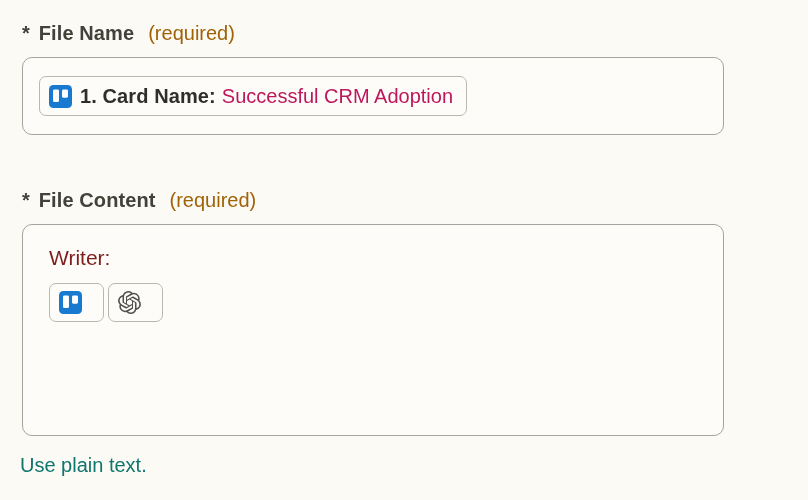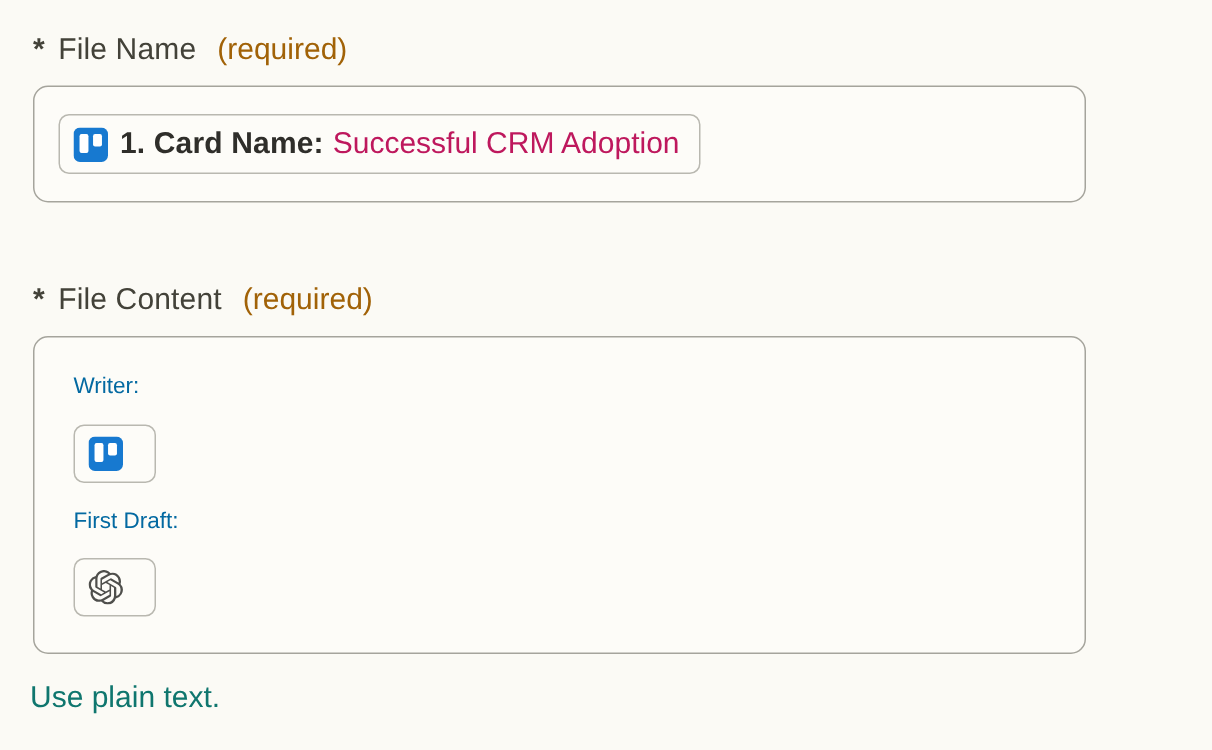--- a/index.html
+++ b/index.html
@@ -13,21 +13,21 @@
   .page { padding: 20px 20px 0 22px; }
 
   .field-label {
     display: flex;
     align-items: baseline;
     font-size: 20px;
     line-height: 26px;
     color: #434239;
   }
   .field-label .asterisk { margin-right: 9px; font-weight: 700; }
-  .field-label .label-text { font-weight: 400; letter-spacing: 0.1px; }
+  .field-label .label-text { font-weight: 700; letter-spacing: 0.1px; }
   .field-label .required { margin-left: 14px; font-weight: 400; color: #a16207; }
 
   .input-box {
     margin-top: 11px;
     width: 702px;
     border: 1.5px solid #a5a49c;
     border-radius: 10px;
     background: #fdfcf8;
   }
   .box-filename {
@@ -53,23 +53,23 @@
     font-size: 20px;
     line-height: 24px;
     white-space: nowrap;
     cursor: pointer;
   }
   .token .tok-icon { display: inline-flex; margin-right: 8px; flex: 0 0 auto; }
   .token .tok-label { font-weight: 700; color: #2f2e2a; letter-spacing: 0.1px; }
   .token .tok-value { color: #be185d; margin-left: 6px; }
 
   .content-line {
-    font-size: 15px;
+    font-size: 21px;
     line-height: 26px;
-    color: #0369a1;
+    color: #7f1d1d;
   }
   .line-writer { margin-bottom: 12px; }
   .line-firstdraft { margin-top: 13px; margin-bottom: 11px; }
 
   .helper-text {
     margin-top: 18px;
     margin-left: -2px;
     font-size: 20px;
     color: #0f766e;
   }
@@ -114,21 +114,20 @@
       <span class="token">
         <span class="tok-icon">
           <svg width="23" height="23" viewBox="0 0 24 24" aria-hidden="true">
             <rect x="0" y="0" width="24" height="24" rx="4.5" fill="#1779d0"></rect>
             <rect x="4.2" y="4.6" width="6.2" height="13.2" rx="1.4" fill="#ffffff"></rect>
             <rect x="13.6" y="4.6" width="6.2" height="8.6" rx="1.4" fill="#ffffff"></rect>
           </svg>
         </span>
       </span>
 
-      <div class="content-line line-firstdraft">First Draft:</div>
 
       <span class="token">
         <span class="tok-icon">
           <svg width="23" height="23" viewBox="0 0 24 24" aria-hidden="true">
             <path fill="#4f4f4c" d="M22.2819 9.8211a5.9847 5.9847 0 0 0-.5157-4.9108 6.0462 6.0462 0 0 0-6.5098-2.9A6.0651 6.0651 0 0 0 4.9807 4.1818a5.9847 5.9847 0 0 0-3.9977 2.9 6.0462 6.0462 0 0 0 .7427 7.0966 5.98 5.98 0 0 0 .511 4.9107 6.051 6.051 0 0 0 6.5146 2.9001A5.9847 5.9847 0 0 0 13.2599 24a6.0557 6.0557 0 0 0 5.7718-4.2058 5.9894 5.9894 0 0 0 3.9977-2.9001 6.0557 6.0557 0 0 0-.7475-7.073zM13.2599 22.4301a4.4755 4.4755 0 0 1-2.8764-1.04l.1419-.0804 4.7783-2.7582a.7948.7948 0 0 0 .3927-.6813v-6.7369l2.02 1.1686a.071.071 0 0 1 .038.0615v5.5826a4.504 4.504 0 0 1-4.4945 4.4944zm-9.6607-4.1254a4.4708 4.4708 0 0 1-.5346-3.0137l.142.0852 4.783 2.7582a.7712.7712 0 0 0 .7806 0l5.8428-3.3685v2.3324a.0804.0804 0 0 1-.0332.0615L9.74 19.9502a4.4992 4.4992 0 0 1-6.1408-1.6464zM2.3408 7.8956a4.485 4.485 0 0 1 2.3655-1.9728V11.6a.7664.7664 0 0 0 .3879.6765l5.8144 3.3543-2.0201 1.1685a.0757.0757 0 0 1-.071 0l-4.8303-2.7865A4.504 4.504 0 0 1 2.3408 7.8956zm16.5963 3.8558L13.1038 8.364 15.1192 7.2a.0757.0757 0 0 1 .071 0l4.8303 2.7913a4.4944 4.4944 0 0 1-.6765 8.1042v-5.6772a.79.79 0 0 0-.407-.667zm2.0107-3.0231l-.142-.0852-4.7735-2.7818a.7759.7759 0 0 0-.7854 0L9.409 9.2297V6.8974a.0662.0662 0 0 1 .0284-.0615l4.8303-2.7866a4.4992 4.4992 0 0 1 6.6802 4.66zM8.3065 12.863l-2.02-1.1638a.0804.0804 0 0 1-.038-.0567V6.0742a4.4992 4.4992 0 0 1 7.3757-3.4537l-.142.0805L8.704 5.459a.7948.7948 0 0 0-.3927.6813zm1.0976-2.3654l2.602-1.4998 2.6069 1.4998v2.9994l-2.5974 1.4997-2.6067-1.4997z"></path>
           </svg>
         </span>
       </span>
     </div>
 

